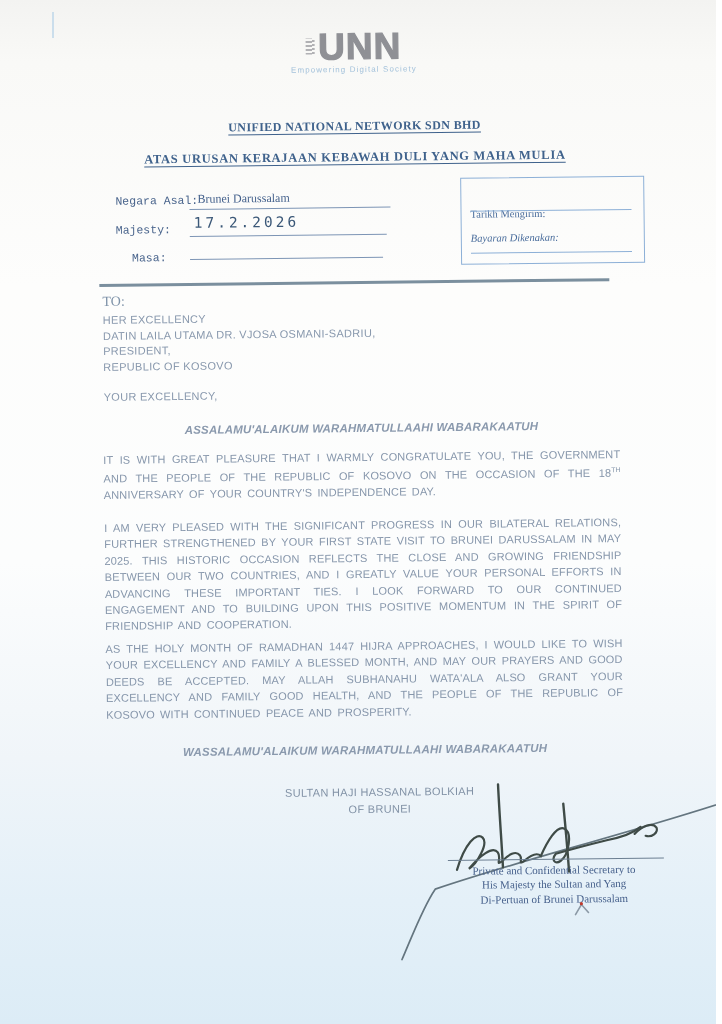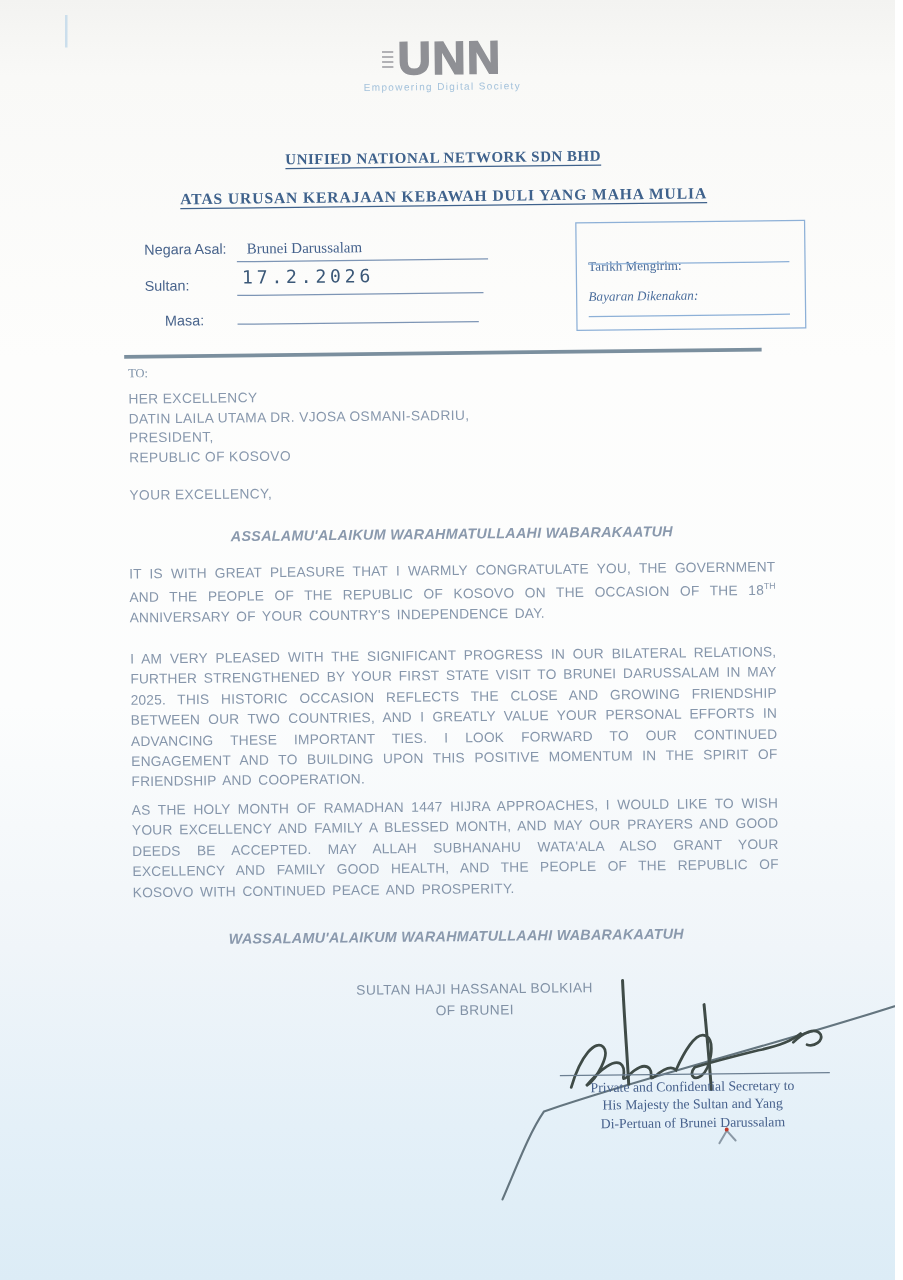--- a/index.html
+++ b/index.html
@@ -21,38 +21,38 @@
     -webkit-text-stroke:1.2px #8f9095; }
   .logo-tagline { font-size:8px; letter-spacing:1.1px; color:#a4c2db; margin-top:3px; }
 
   .header-line { position:absolute; left:0; right:0; text-align:center;
     font-family:"Liberation Serif", serif; font-weight:700; color:#3f628c; }
   .header-company { top:119px; font-size:12px; letter-spacing:0.4px; }
   .header-behalf  { top:150px; font-size:12.5px; letter-spacing:0.7px; }
   .header-line span { text-decoration:underline; text-underline-offset:3px; text-decoration-thickness:1px; }
 
   
-  .form-label { position:absolute; font-family:Liberation Sans, sans-serif; font-size:11.5px; color:#49648c;text-align:right; }
+  .form-label { position:absolute; font-family:Liberation Mono, monospace; font-size:11.5px; color:#49648c;text-align:right; }
   .field-line { position:absolute; left:192px; width:193px; border-bottom:1px solid #7d95b5; }
   .val-origin { top:190px; height:17px; font-family:"Liberation Serif", serif; font-size:12px;
     color:#44618c; padding-left:8px; }
   .val-date { top:213px; height:21px; font-family:"DejaVu Sans Mono", monospace; font-size:14.5px;
     letter-spacing:3px; color:#3b5878; padding-left:4px; }
   .val-time { top:257px; height:0; }
 
   .info-box { position:absolute; left:463px; top:179px; width:182px; height:85px;
     border:1.5px solid #8db0d7; }
   .box-label { position:absolute; font-family:"Liberation Serif", serif; font-size:10.5px; color:#4a6d9c; }
   .box-line { position:absolute; left:9px; right:12px; border-bottom:1px solid #8db0d7; }
 
   .separator { position:absolute; left:101px; top:281px; width:510px; height:2.5px; background:#7b8f9e; }
 
   
   .to-label { position:absolute; left:104px; top:291px; font-family:"Liberation Serif", serif;
-    font-size:10px; color:#7e92a8; }
+    font-size:14px; color:#7e92a8; }
   .recipient { position:absolute; left:104px; top:310px; font-size:11px; line-height:15.5px;
     color:#8898ad; letter-spacing:0.3px; }
   .greeting { position:absolute; left:104px; top:388px; font-size:11px; color:#8898ad; letter-spacing:0.3px; }
 
   
   .salutation, .closing { position:absolute; left:103px; width:517px; text-align:center;
     font-style:italic; font-weight:bold; font-size:11.5px; letter-spacing:0.2px; color:#8a99ad; }
   .salutation { top:422px; }
   .closing { top:744px; }
   .para { position:absolute; left:103px; width:517px; text-align:justify;
@@ -90,21 +90,21 @@
     <div class="header-line header-company">
       <span>UNIFIED NATIONAL NETWORK SDN BHD</span>
     </div>
     <div class="header-line header-behalf">
       <span>ATAS URUSAN KERAJAAN KEBAWAH DULI YANG MAHA MULIA</span>
     </div>
 
     <div class="form-label" style="left:118px; top:192px;">Negara Asal:</div>
     <div class="field-line val-origin">Brunei Darussalam</div>
 
-    <div class="form-label" style="left:118px; top:221px;">Sultan:</div>
+    <div class="form-label" style="left:118px; top:221px;">Majesty:</div>
     <div class="field-line val-date">17.2.2026</div>
 
     <div class="form-label" style="left:134px; top:249px;">Masa:</div>
     <div class="field-line val-time"></div>
 
     <div class="info-box">
       <div class="box-label" style="left:9px; top:8px;margin-top:22px;">Tarikh Mengirim:</div>
       <div class="box-line" style="top:32px;"></div>
       <div class="box-label" style="left:9px; top:54px;font-style:italic;">Bayaran Dikenakan:</div>
       <div class="box-line" style="top:74px;"></div>

